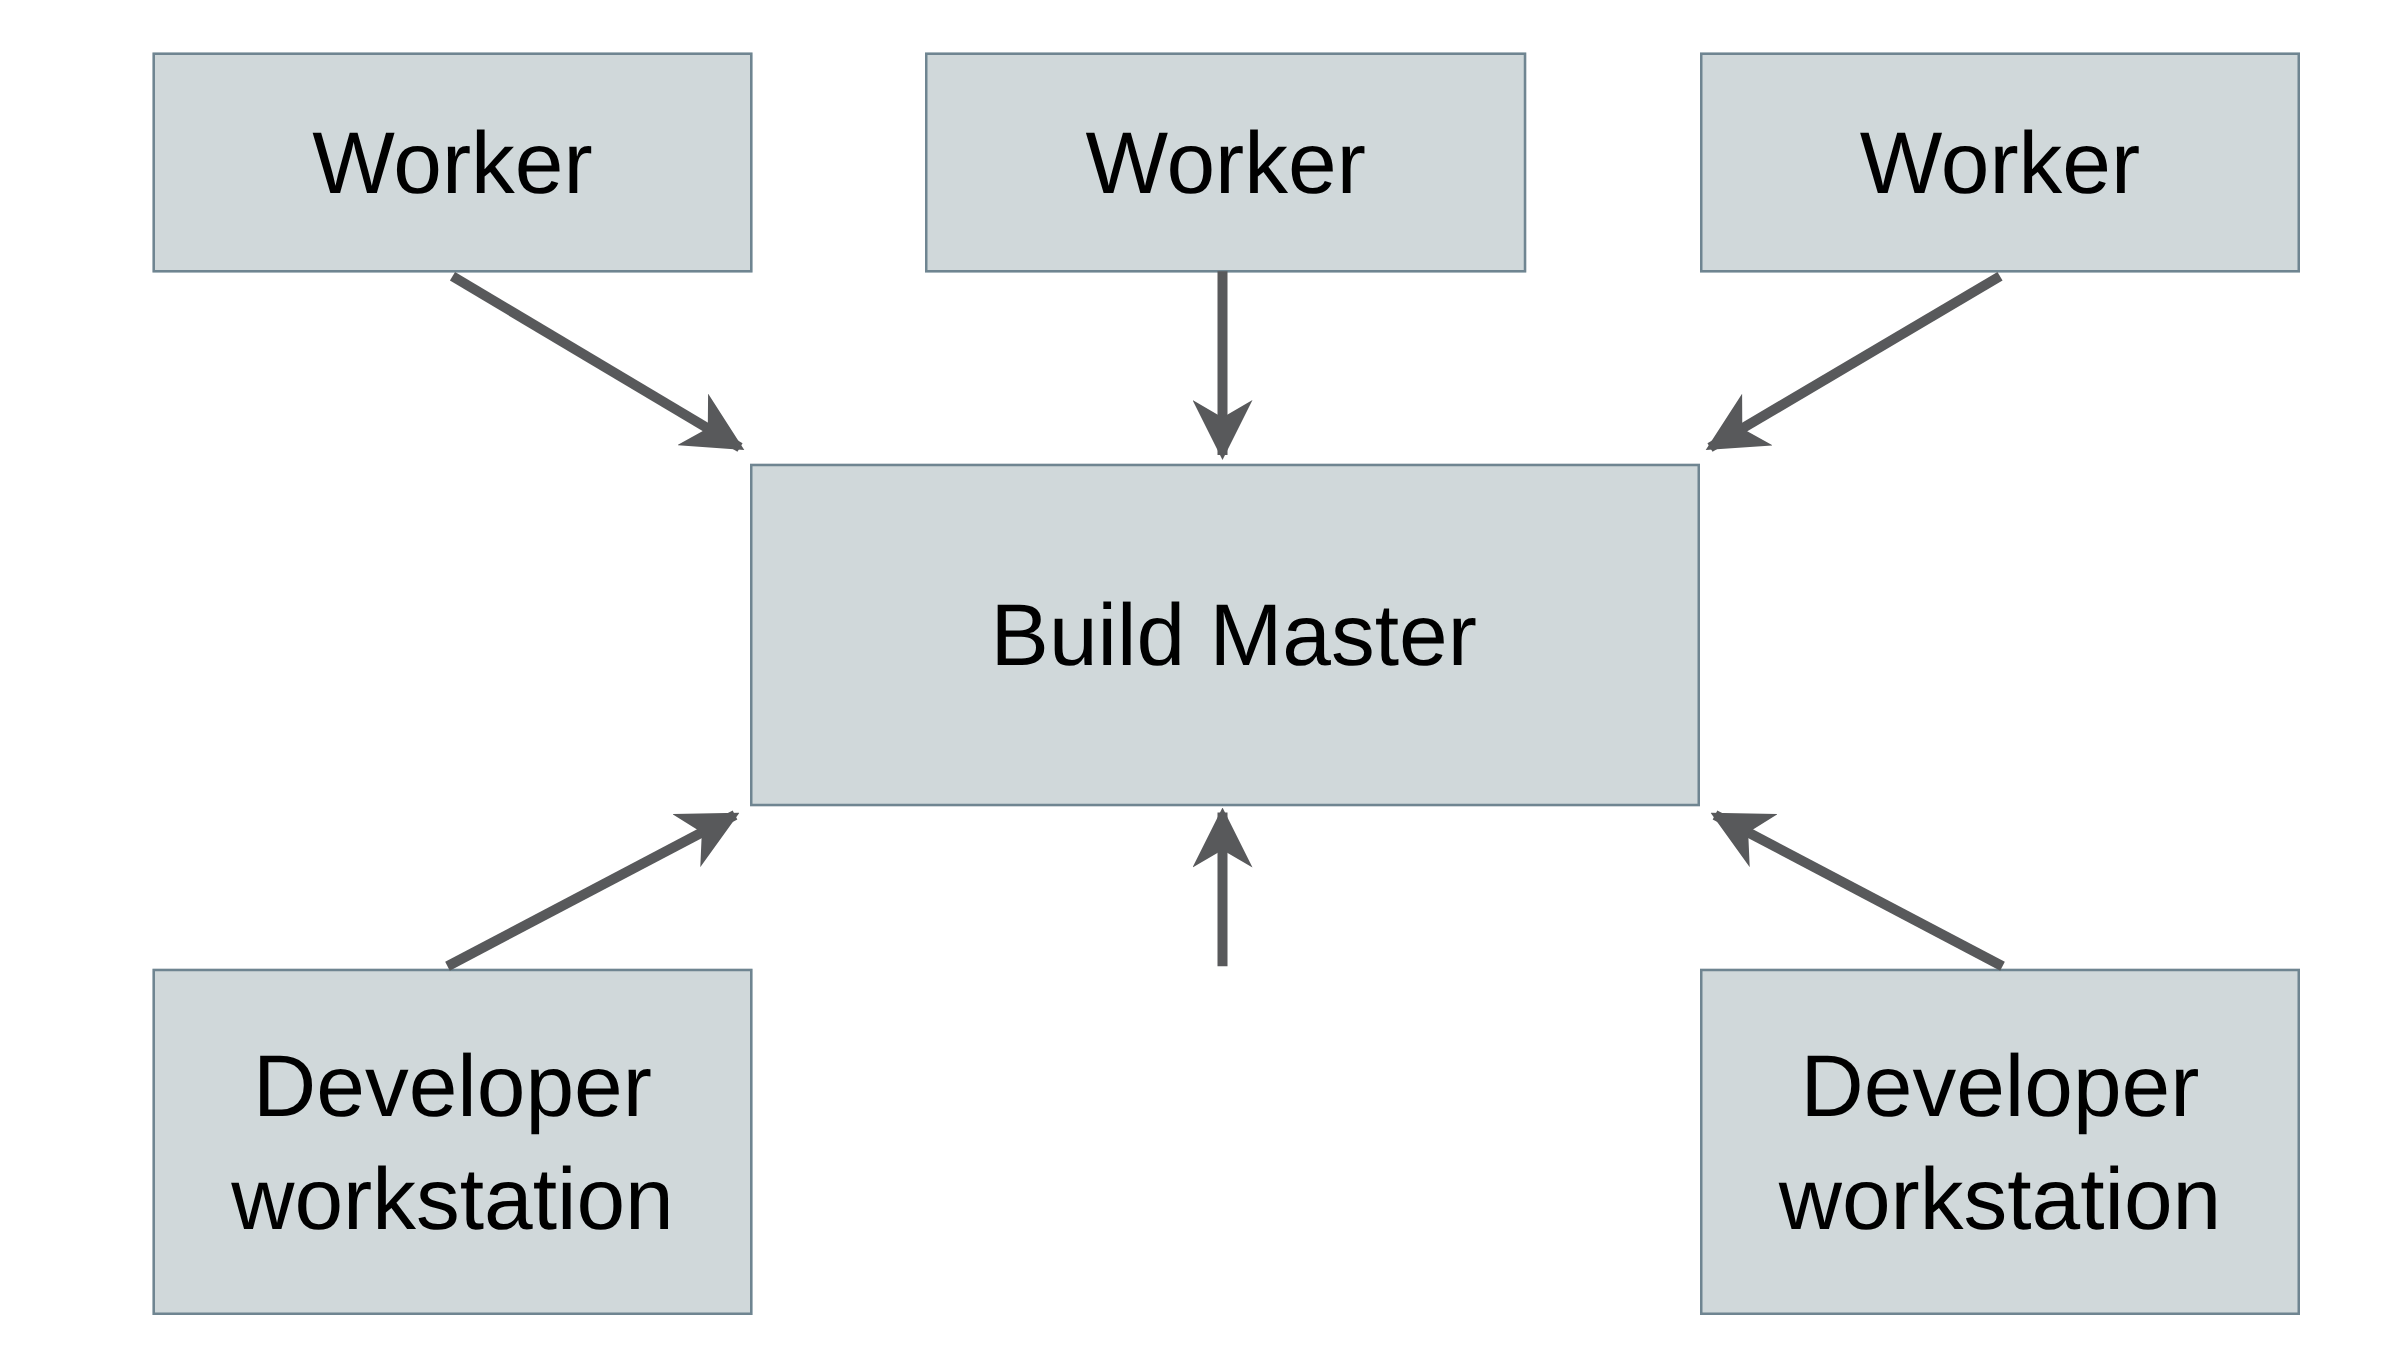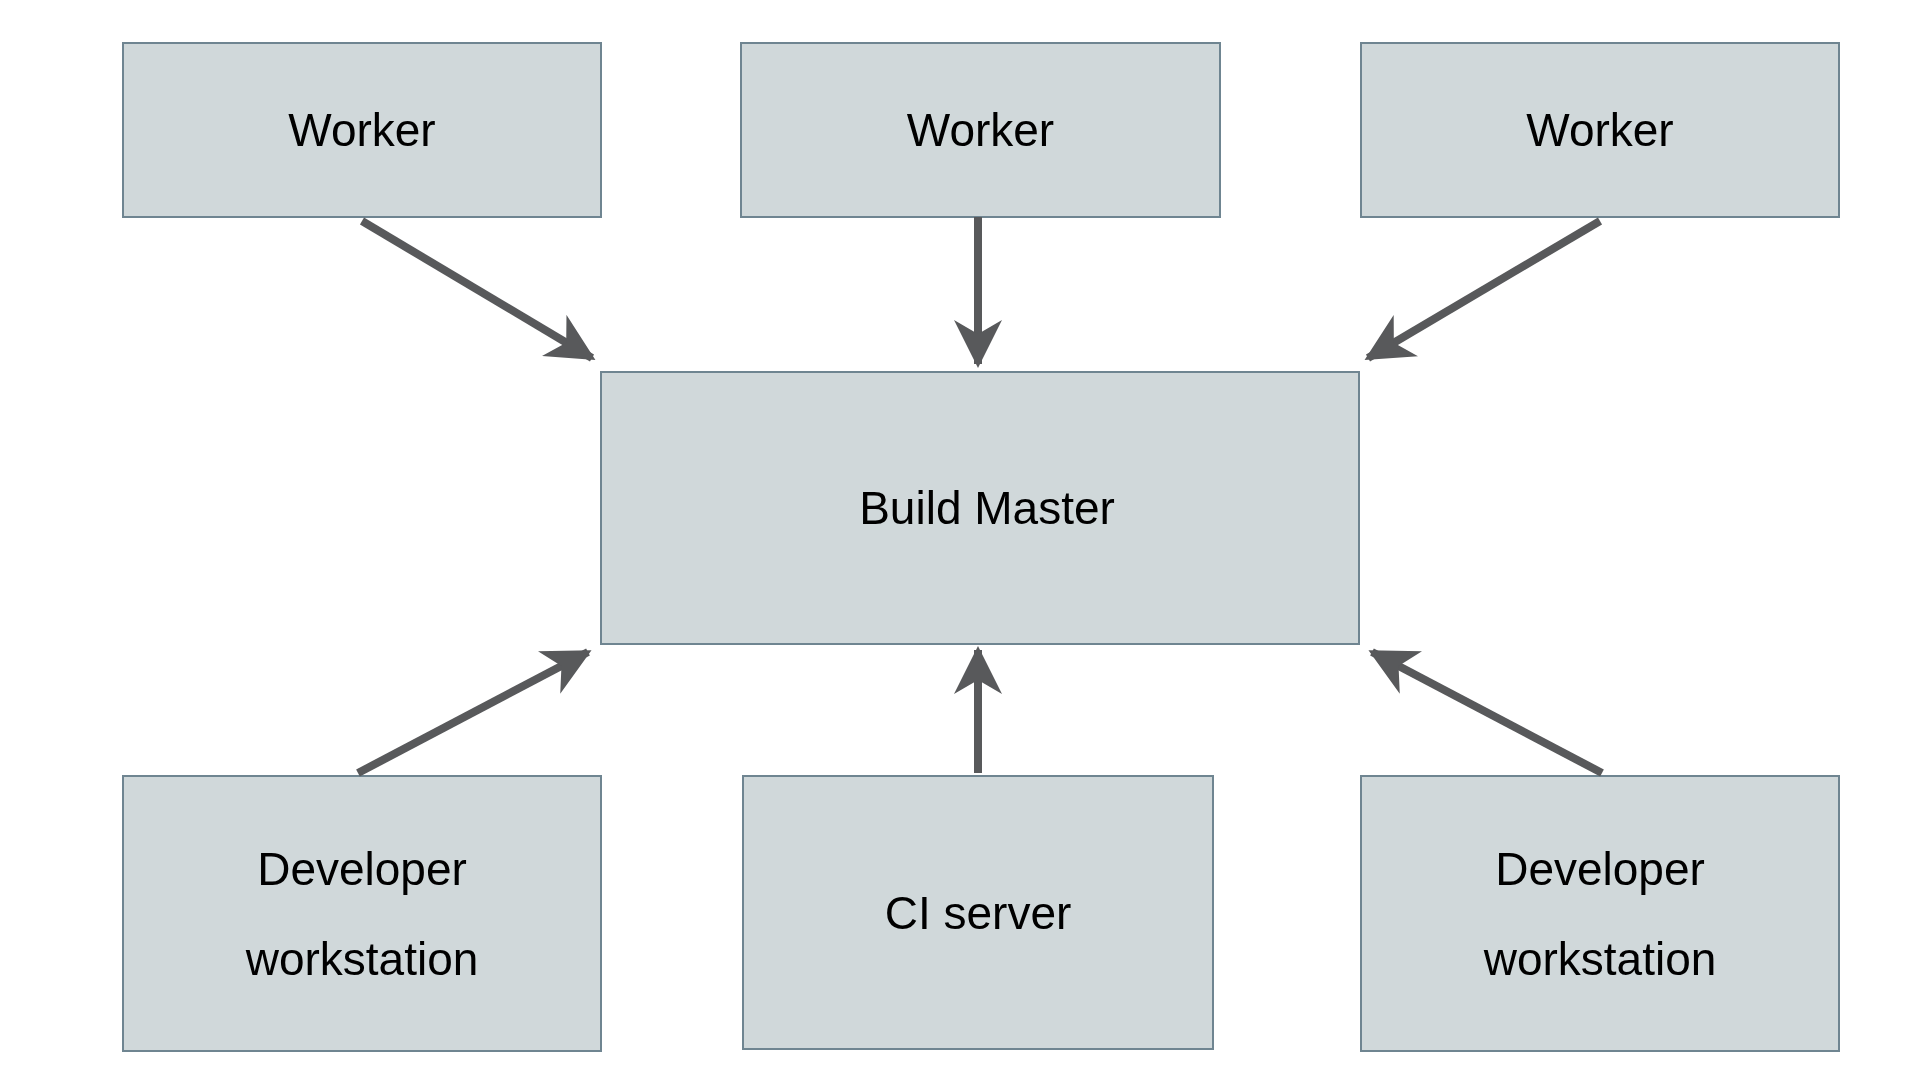--- a/index.html
+++ b/index.html
@@ -24,21 +24,21 @@
   }
   .node {
     position: absolute;
     background: var(--node-fill);
     border: 2px solid var(--node-border);
     display: flex;
     align-items: center;
     justify-content: center;
     text-align: center;
     color: var(--text);
-    font-size: 46px;
+    font-size: 70px;
     line-height: 90px;
     padding: 4px 14px;
   }
   
   .node-worker-1 { left: 122px;  top: 42px;  width: 480px; height: 176px; }
   .node-worker-2 { left: 740px;  top: 42px;  width: 481px; height: 176px; }
   .node-worker-3 { left: 1360px; top: 42px;  width: 480px; height: 176px; }
   
   .node-build-master { left: 600px; top: 371px; width: 760px; height: 274px; padding-left: 28px; }
   
@@ -74,23 +74,20 @@
     <span>Worker</span>
   </div>
 
   <div class="node node-build-master">
     <span>Build Master</span>
   </div>
 
   <div class="node node-dev-left">
     <span>Developer workstation</span>
   </div>
-  <div class="node node-ci-server">
-    <span>CI server</span>
-  </div>
   <div class="node node-dev-right">
     <span>Developer workstation</span>
   </div>
 
   <svg class="arrow-layer" viewBox="0 0 1910 1090" xmlns="http://www.w3.org/2000/svg" aria-hidden="true">
     <defs>
       <marker id="head" viewBox="0 0 12 12" refX="11" refY="6" markerWidth="6" markerHeight="6" orient="auto">
         <path d="M 0 0 L 12 6 L 0 12 L 3.5 6 Z" fill="currentColor"></path>
       </marker>
     </defs>

